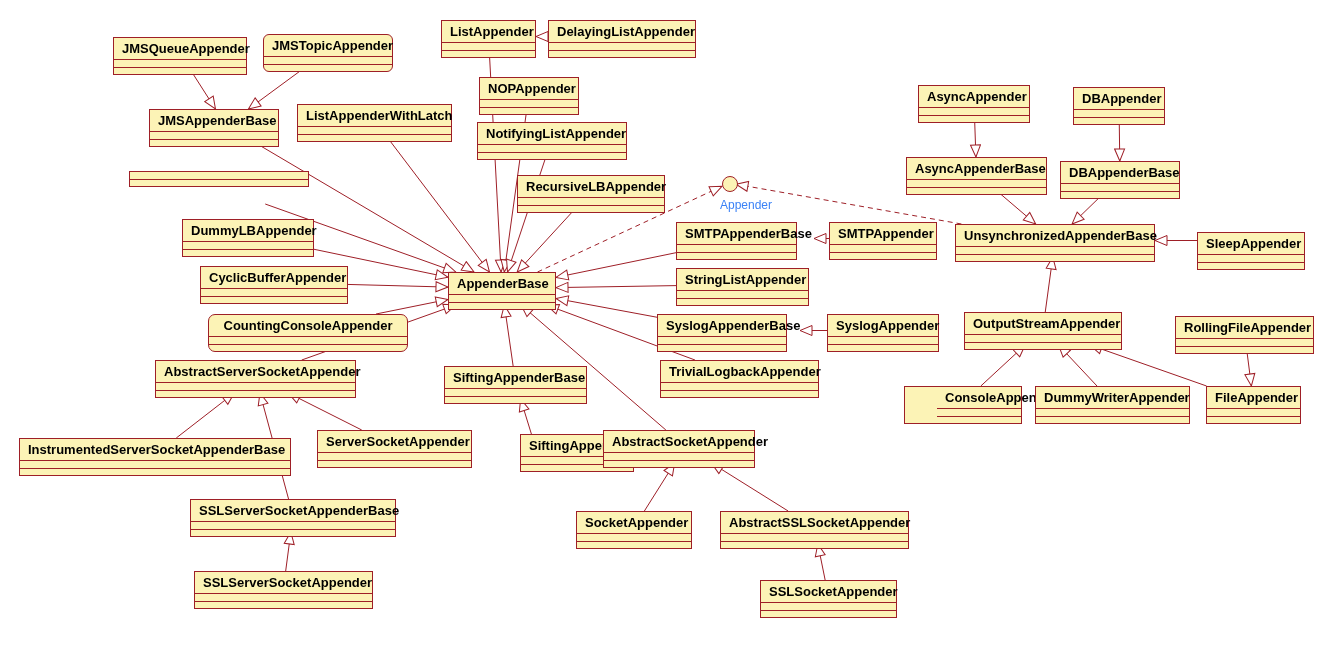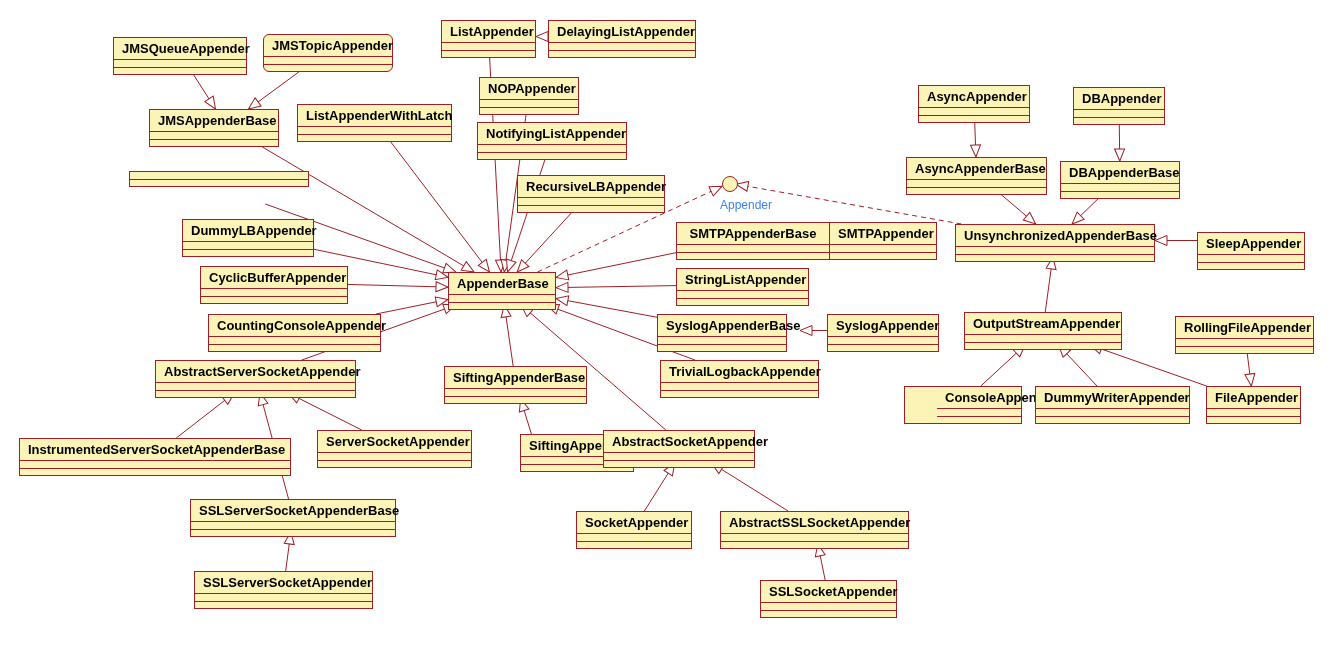--- a/index.html
+++ b/index.html
@@ -181,21 +181,21 @@
     <div class="class-box" style="left: 906px; top: 157px; width: 141px;">
       <div class="class-name">AsyncAppenderBase</div>
       <div class="section"></div>
       <div class="section"></div>
     </div>
     <div class="class-box" style="left: 1060px; top: 161px; width: 120px;">
       <div class="class-name">DBAppenderBase</div>
       <div class="section"></div>
       <div class="section"></div>
     </div>
-    <div class="class-box" style="left: 676px; top: 222px; width: 154px;">
+    <div class="class-box" style="left: 676px; top: 222px; width: 121px;">
       <div class="class-name">SMTPAppenderBase</div>
       <div class="section"></div>
       <div class="section"></div>
     </div>
     <div class="class-box" style="left: 829px; top: 222px; width: 108px;">
       <div class="class-name">SMTPAppender</div>
       <div class="section"></div>
       <div class="section"></div>
     </div>
     <div class="class-box" style="left: 955px; top: 224px; width: 200px;">
@@ -216,21 +216,21 @@
     <div class="class-box" style="left: 448px; top: 272px; width: 108px;">
       <div class="class-name">AppenderBase</div>
       <div class="section"></div>
       <div class="section"></div>
     </div>
     <div class="class-box" style="left: 676px; top: 268px; width: 133px;">
       <div class="class-name">StringListAppender</div>
       <div class="section"></div>
       <div class="section"></div>
     </div>
-    <div class="class-box" style="left: 208px; top: 314px; width: 173px;">
+    <div class="class-box" style="left: 208px; top: 314px; width: 200px; border-radius: 7px;">
       <div class="class-name">CountingConsoleAppender</div>
       <div class="section"></div>
       <div class="section"></div>
     </div>
     <div class="class-box" style="left: 657px; top: 314px; width: 130px;">
       <div class="class-name">SyslogAppenderBase</div>
       <div class="section"></div>
       <div class="section"></div>
     </div>
     <div class="class-box" style="left: 827px; top: 314px; width: 112px;">

